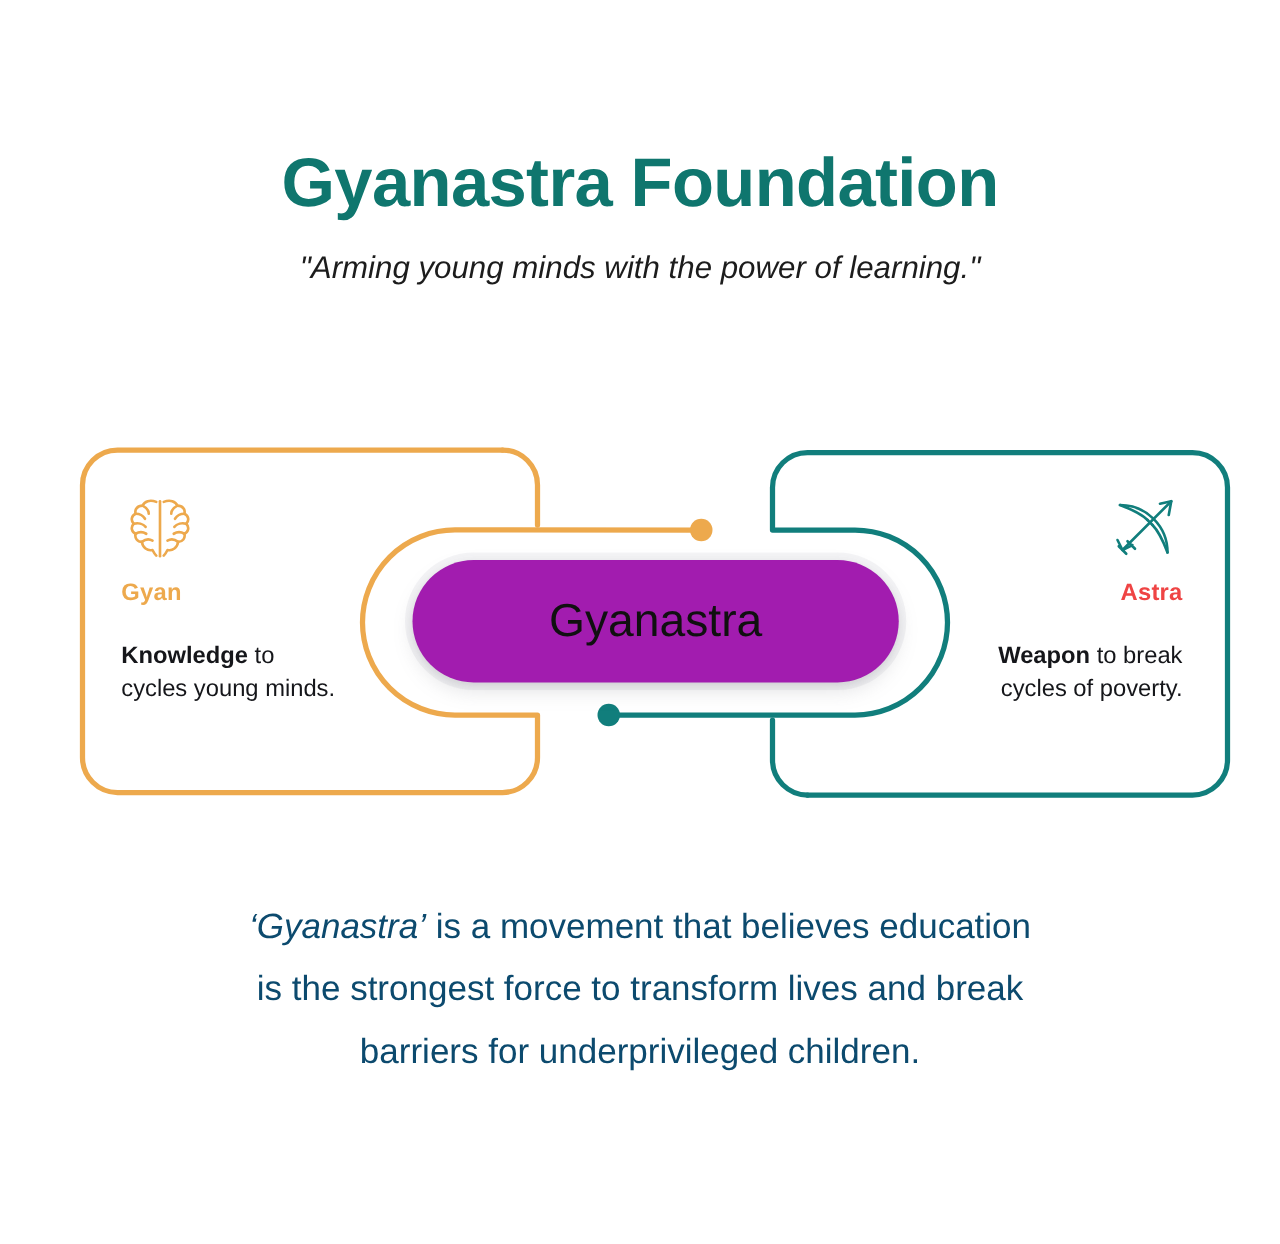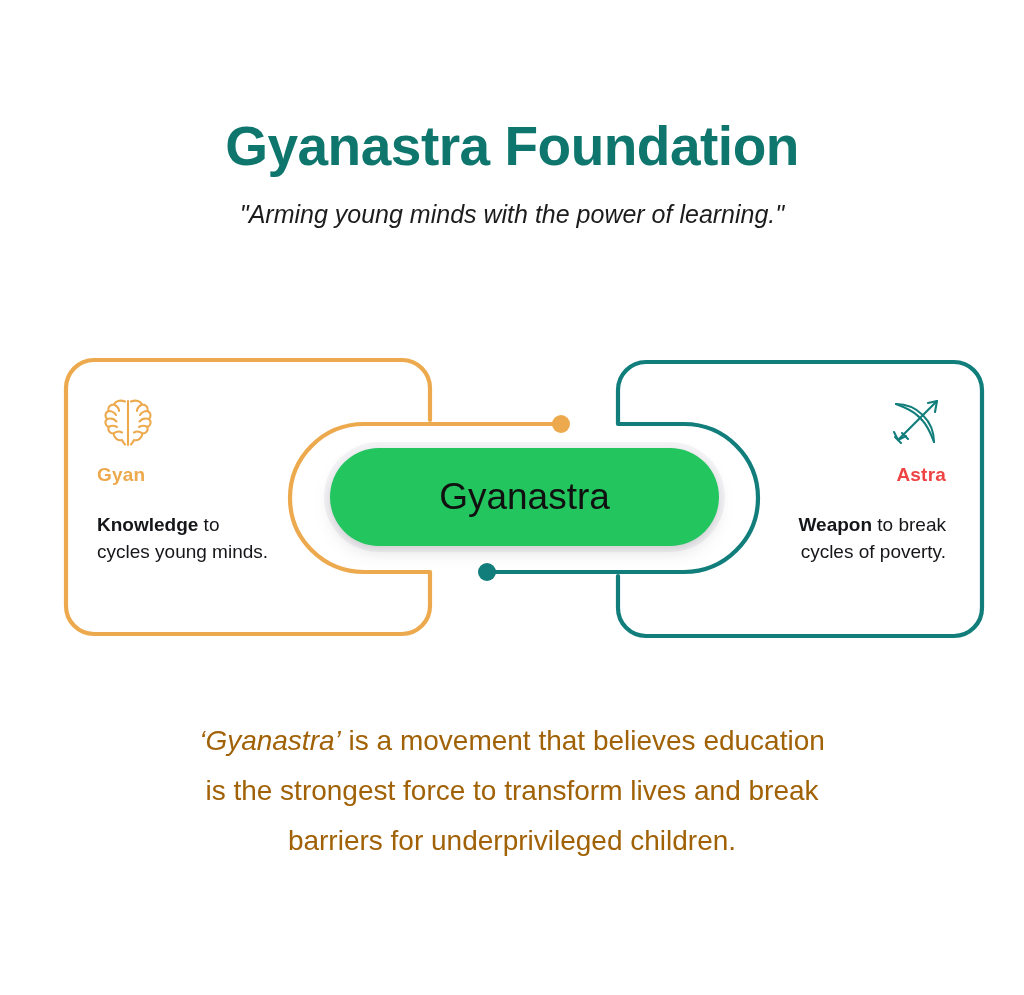--- a/index.html
+++ b/index.html
@@ -96,21 +96,21 @@
   .card-desc .lead-italic { font-weight: bold; }
 
   
   #center-pill {
     position: absolute;
     left: 318px;
     top: 100px;
     width: 389px;
     height: 98px;
     border-radius: 49px;
-    background: #22c55e;
+    background: #a21caf;
     box-shadow: 0 7px 16px rgba(120,120,130,0.20),
                 0 2px 5px rgba(120,120,130,0.13),
                 0 0 0 6px rgba(243,243,245,0.95);
     display: flex;
     align-items: center;
     justify-content: center;
   }
   #center-pill-label {
     font-size: 37px;
     color: #101010;
@@ -119,21 +119,21 @@
 
   
   #footer-note {
     position: absolute;
     left: 0;
     top: 716px;
     width: 1024px;
     text-align: center;
     font-size: 28px;
     line-height: 1.78;
-    color: #a16207;
+    color: #0c4a6e;
     font-family: "Liberation Sans", sans-serif;
   }
   #footer-note .em { font-style: italic; }
 </style>
 </head>
 <body>
 
 <div id="stage">
 
   <div id="header">

